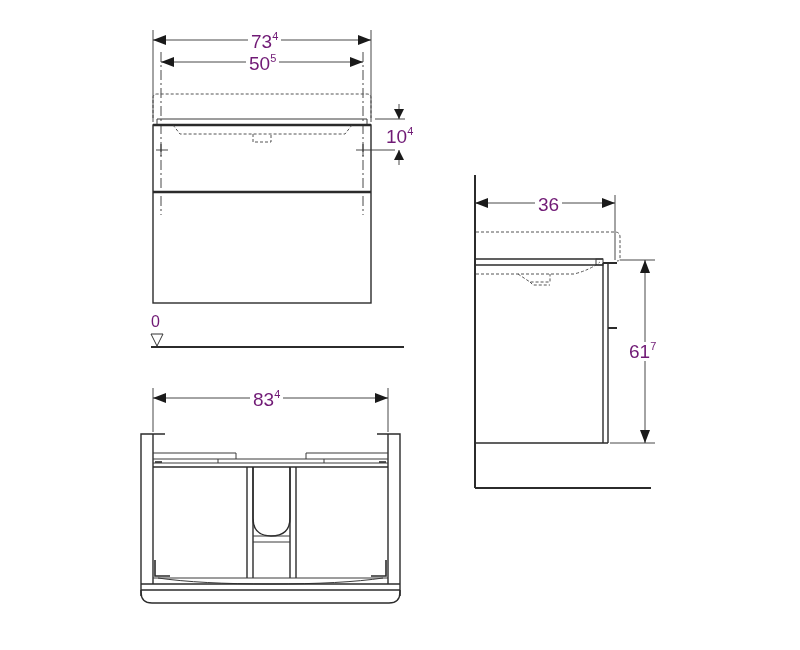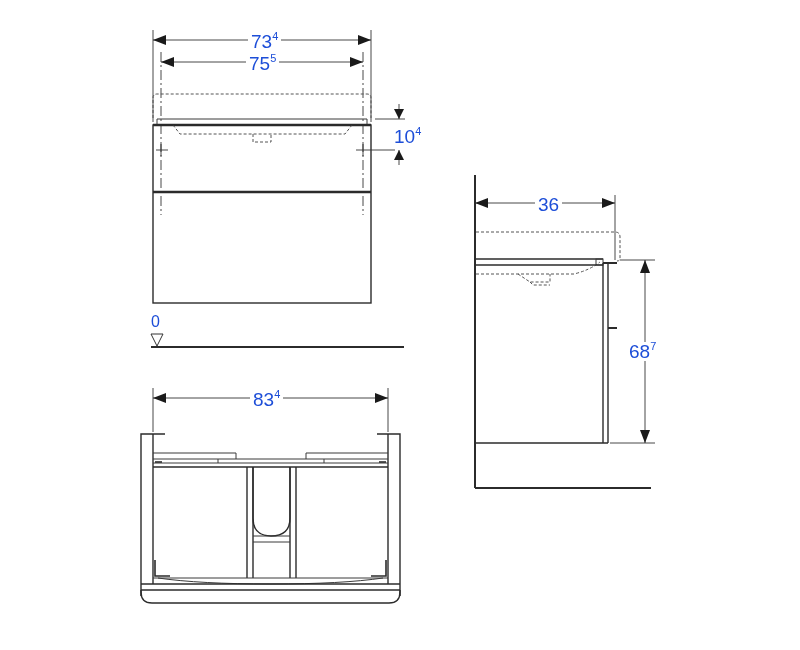--- a/index.html
+++ b/index.html
@@ -4,21 +4,21 @@
 <style>
   html, body { margin: 0; padding: 0; background: #ffffff; }
   body { width: 800px; height: 650px; overflow: hidden; position: relative; font-family: "Liberation Sans", sans-serif; }
   svg { position: absolute; left: 0; top: 0; }
   .ln { stroke: #2b2b2b; fill: none; stroke-width: 1.4; }
   .thin { stroke: #3a3a3a; fill: none; stroke-width: 1; }
   .thick { stroke: #2b2b2b; fill: none; stroke-width: 2.6; }
   .dash { stroke: #555; fill: none; stroke-width: 1; stroke-dasharray: 3 2; }
   .dim { stroke: #333; fill: none; stroke-width: 0.9; }
   .arrow { fill: #1a1a1a; stroke: none; }
-  .lbl { position: absolute; font-size: 19px; color: #1d4ed8; white-space: nowrap; line-height: 1; background: #fff; padding: 0 3px; }
+  .lbl { position: absolute; font-size: 19px; color: #701a75; white-space: nowrap; line-height: 1; background: #fff; padding: 0 3px; }
   .lbl sup { font-size: 11px; vertical-align: top; position: relative; top: -1px; }
   .lbl.nobg { background: transparent; padding: 0; }
 </style>
 </head>
 <body>
 
 <svg width="800" height="650" viewBox="0 0 800 650">
 
   <g>
 
@@ -139,29 +139,29 @@
     <line class="dim" x1="645" y1="260" x2="645" y2="443"></line>
     <polygon class="arrow" points="645,260 640,273 650,273"></polygon>
     <polygon class="arrow" points="645,443 640,430 650,430"></polygon>
   </g>
 </svg>
 
 <div class="lbl" style="left:248px; top:32px;">
   <span>73</span><sup>4</sup>
 </div>
 <div class="lbl" style="left:246px; top:54px;">
-  <span>75</span><sup>5</sup>
+  <span>50</span><sup>5</sup>
 </div>
-<div class="lbl nobg" style="left:394px; top:127px;text-align:right;">
+<div class="lbl nobg" style="left:386px; top:127px;text-align:right;">
   <span>10</span><sup>4</sup>
 </div>
 <div class="lbl nobg" style="left:151px; top:314px; font-size:16px;">
   <span>0</span>
 </div>
 <div class="lbl" style="left:250px; top:390px;">
   <span>83</span><sup>4</sup>
 </div>
 <div class="lbl" style="left:535px; top:195px;">
   <span>36</span><sup></sup>
 </div>
 <div class="lbl" style="left:626px; top:342px;">
-  <span>68</span><sup>7</sup>
+  <span>61</span><sup>7</sup>
 </div>
 
 </body></html>

